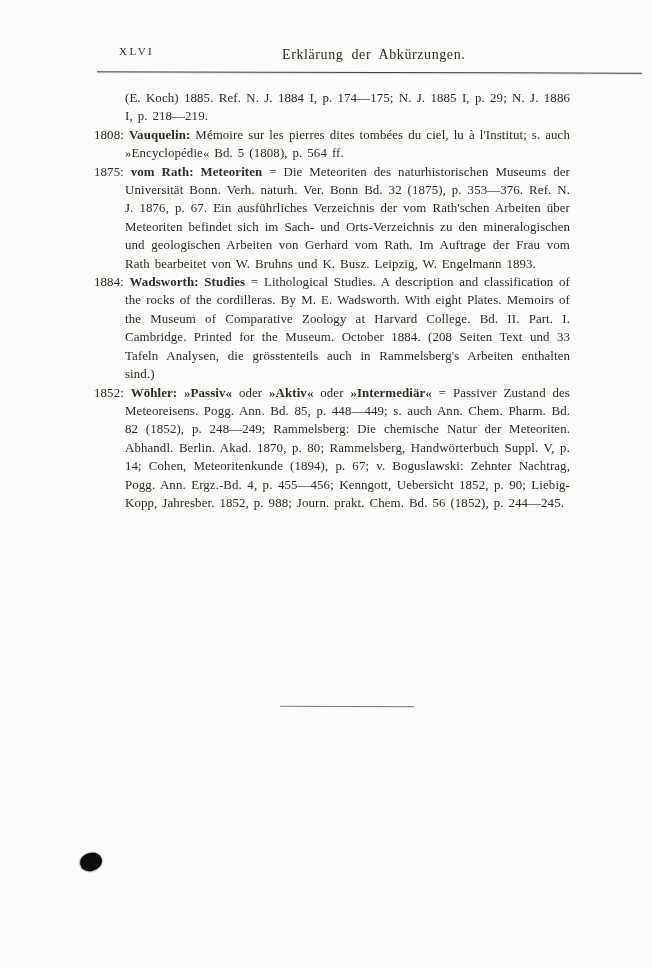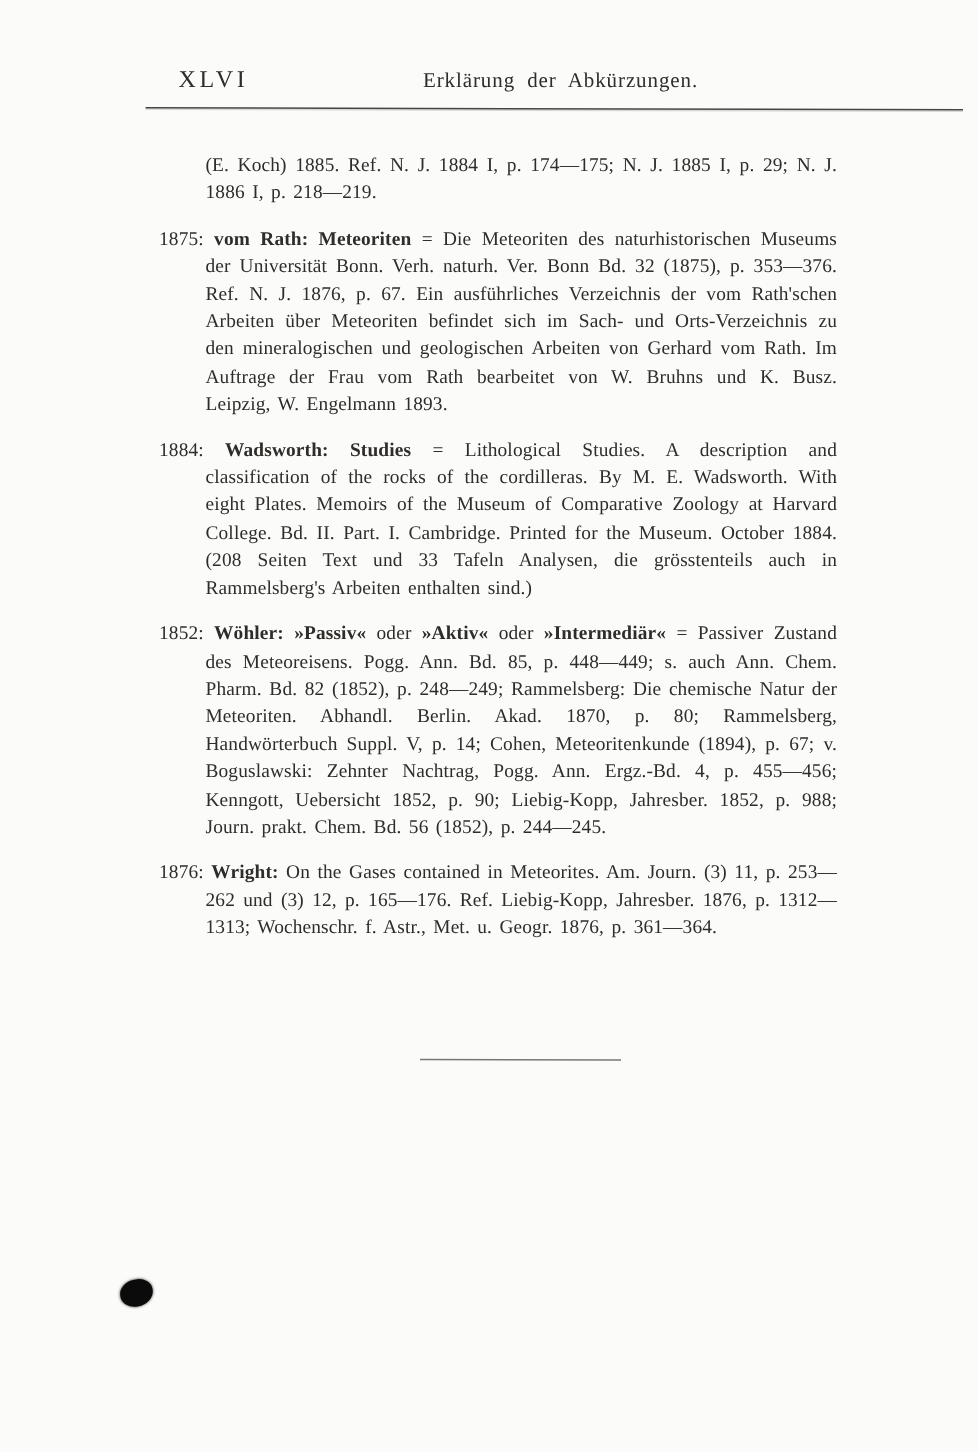--- a/index.html
+++ b/index.html
@@ -6,41 +6,41 @@
   body {
     width: 652px; height: 968px;
     position: relative;
     background: #fbfbf9;
     font-family: "Liberation Serif", "DejaVu Serif", serif;
     color: #2f2d29;
     overflow: hidden;
   }
   .page-number {
     position: absolute; left: 119px; top: 45px;
-    font-size: 16px; letter-spacing: 2.5px;
+    font-size: 11px; letter-spacing: 2.5px;
   }
   .running-title {
     position: absolute; left: 282px; top: 47px;
     font-size: 14px; letter-spacing: 0.6px; word-spacing: 4px;
   }
   .header-rule {
     position: absolute; left: 97px; top: 72px;
     width: 545px; height: 1px;
     background: #454545;
     box-shadow: 0 1px 0 rgba(60,60,60,0.18);
     transform: rotate(0.15deg);
   }
   .text-block {
     position: absolute; left: 94px; top: 89px;
     width: 476px;
     font-size: 12.9px; line-height: 18.4px;
     text-align: justify;
     word-spacing: 1.6px; letter-spacing: 0.1px;
   }
-  .entry { margin: 12px; }
+  .entry { margin: 0; }
   .entry.cont { padding-left: 31px; }
   .entry.hang { padding-left: 31px; text-indent: -31px; }
   .entry.dash { padding-left: 47px; text-indent: -18px; }
   .b { font-weight: bold; }
   .end-rule {
     position: absolute; left: 280px; top: 706px;
     width: 134px; height: 1px;
     background: #777;
     transform: rotate(0.2deg);
   }
@@ -55,20 +55,20 @@
 </style>
 </head>
 <body style="background: rgb(251, 251, 249); color: rgb(47, 45, 41);">
 
 <div class="page-number">XLVI</div>
 <div class="running-title">Erklärung der Abkürzungen.</div>
 <div class="header-rule"></div>
 
 <div class="text-block" id="entries">
     <div class="entry cont"><span>(E. Koch) 1885. Ref. N. J. 1884 I, p. 174—175; N. J. 1885 I, p. 29; N. J. 1886 I, p. 218—219.</span></div>
+    <div class="entry hang"><span>1808: </span><span class="b">Vauquelin:</span><span> Mémoire sur les pierres dites tombées du ciel, lu à l'Institut; s. auch »Encyclopédie« Bd. 5 (1808), p. 564 ff.</span></div>
     <div class="entry hang"><span>1875: </span><span class="b">vom Rath: Meteoriten</span><span> = Die Meteoriten des naturhistorischen Museums der Universität Bonn. Verh. naturh. Ver. Bonn Bd. 32 (1875), p. 353—376. Ref. N. J. 1876, p. 67. Ein ausführliches Verzeichnis der vom Rath'schen Arbeiten über Meteoriten befindet sich im Sach- und Orts-Verzeichnis zu den mineralogischen und geologischen Arbeiten von Gerhard vom Rath. Im Auftrage der Frau vom Rath bearbeitet von W. Bruhns und K. Busz. Leipzig, W. Engelmann 1893.</span></div>
     <div class="entry hang"><span>1884: </span><span class="b">Wadsworth: Studies</span><span> = Lithological Studies. A description and classification of the rocks of the cordilleras. By M. E. Wadsworth. With eight Plates. Memoirs of the Museum of Comparative Zoology at Harvard College. Bd. II. Part. I. Cambridge. Printed for the Museum. October 1884. (208 Seiten Text und 33 Tafeln Analysen, die grösstenteils auch in Rammelsberg's Arbeiten enthalten sind.)</span></div>
     <div class="entry hang"><span>1852: </span><span class="b">Wöhler:</span><span> </span><span class="b">»Passiv«</span><span> oder </span><span class="b">»Aktiv«</span><span> oder </span><span class="b">»Intermediär«</span><span> = Passiver Zustand des Meteoreisens. Pogg. Ann. Bd. 85, p. 448—449; s. auch Ann. Chem. Pharm. Bd. 82 (1852), p. 248—249; Rammelsberg: Die chemische Natur der Meteoriten. Abhandl. Berlin. Akad. 1870, p. 80; Rammelsberg, Handwörterbuch Suppl. V, p. 14; Cohen, Meteoritenkunde (1894), p. 67; v. Boguslawski: Zehnter Nachtrag, Pogg. Ann. Ergz.-Bd. 4, p. 455—456; Kenngott, Uebersicht 1852, p. 90; Liebig-Kopp, Jahresber. 1852, p. 988; Journ. prakt. Chem. Bd. 56 (1852), p. 244—245.</span></div>
-    <div class="entry hang"><span>1876: </span><span class="b">Wright:</span><span> On the Gases contained in Meteorites. Am. Journ. (3) 11, p. 253—262 und (3) 12, p. 165—176. Ref. Liebig-Kopp, Jahresber. 1876, p. 1312—1313; Wochenschr. f. Astr., Met. u. Geogr. 1876, p. 361—364.</span></div>
   </div>
 
 <div class="end-rule"></div>
 <div class="ink-blot"></div>
 
 </body></html>

